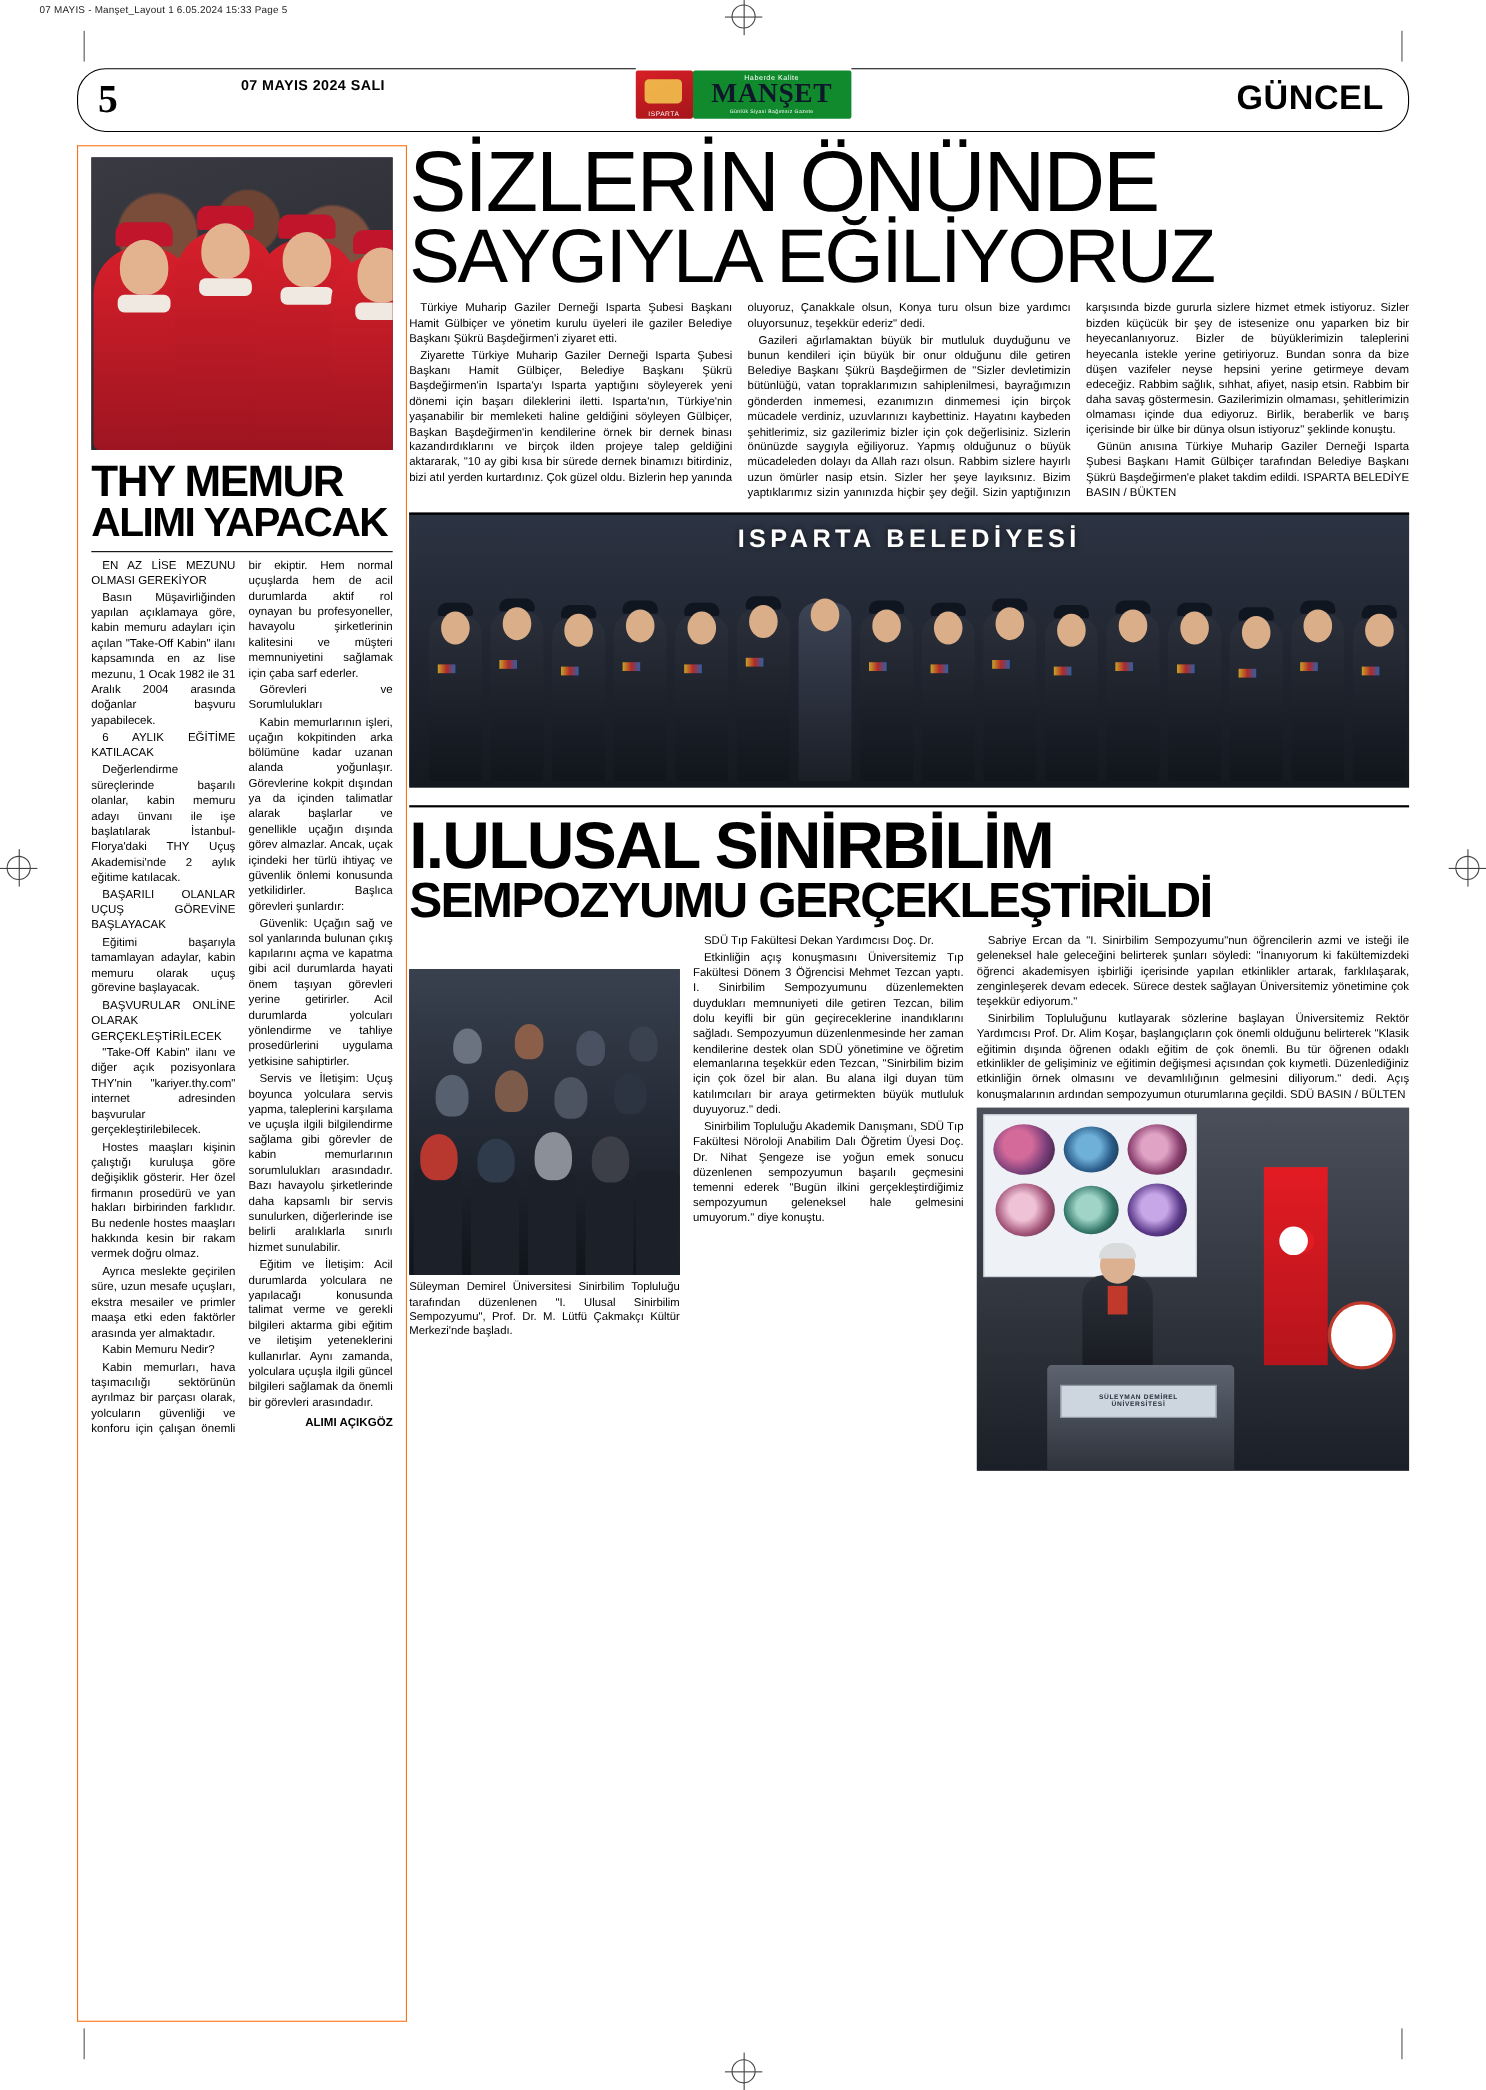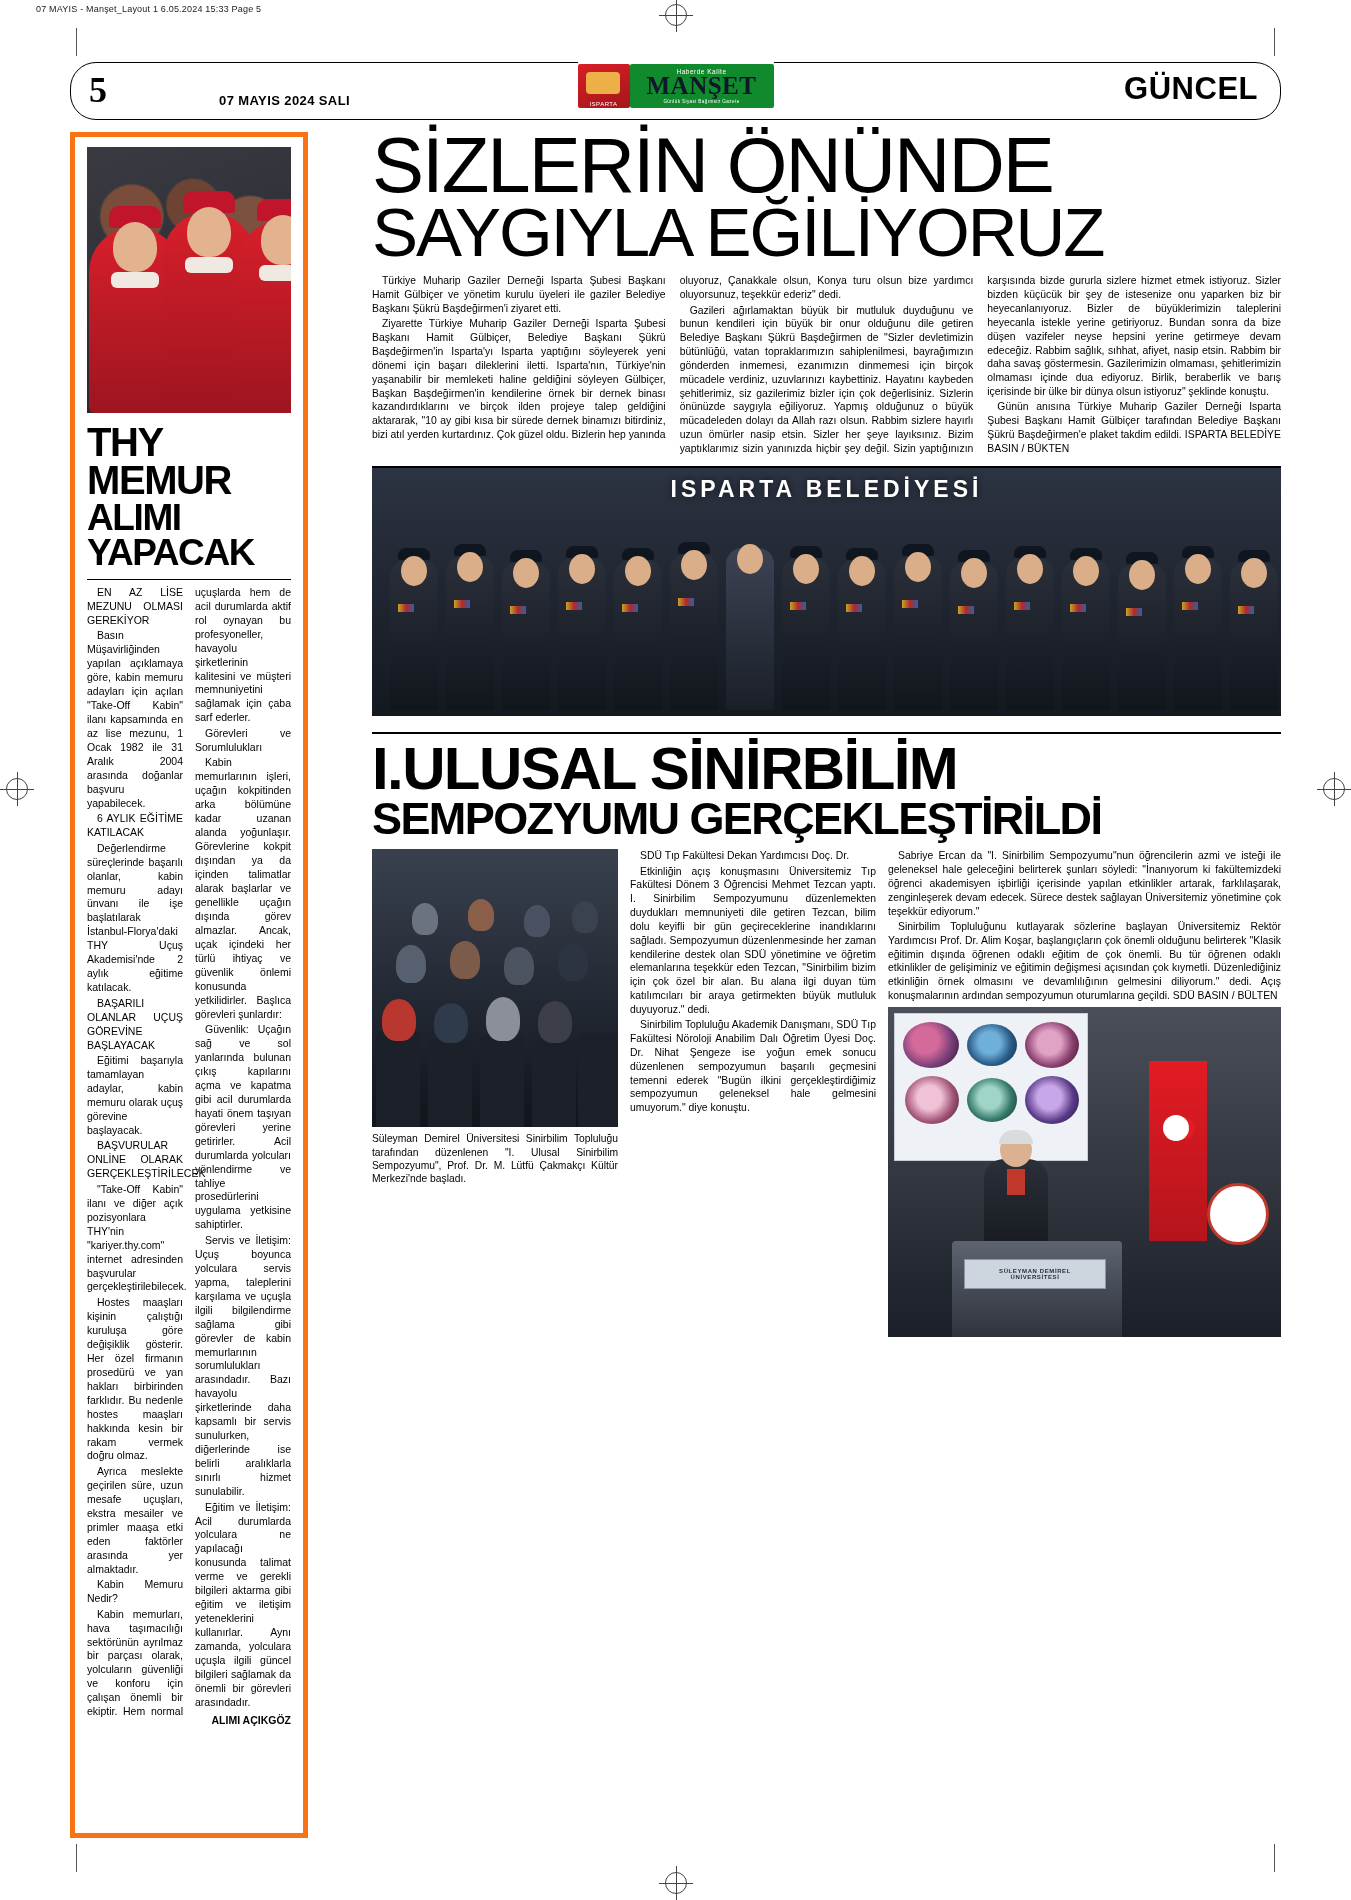--- a/index.html
+++ b/index.html
@@ -66,21 +66,21 @@
   }
   .folio {
     position: absolute;
     left: 18px; top: 6px;
     font-size: 36px;
     font-weight: bold;
     font-family: "Liberation Serif", serif;
   }
   .issue-date {
     position: absolute;
-    left: 148px; top: 30px;
+    left: 148px; top: 7px;
     font-size: 13px;
     font-weight: bold;
     letter-spacing: 0.4px;
   }
   .section-name {
     position: absolute;
     right: 22px; top: 8px;
     font-size: 31px;
     font-weight: bold;
     letter-spacing: 0.5px;
@@ -152,23 +152,23 @@
     font-size: 4.6px;
     letter-spacing: .4px;
     margin-top: 1px;
   }
 
   
   .left-col {
     position: absolute;
     left: 70px;
     top: 132px;
-    width: 238px;
+    width: 300px;
     bottom: 62px;
-    border: 5px solid #f97316;
+    border: 1px solid #f97316;
     padding: 10px 12px 24px 12px;
     box-sizing: border-box;
   }
   .photo-crew {
     width: 100%;
     height: 266px;
     position: relative;
     overflow: hidden;
     background: #2b2b33;
   }
@@ -346,21 +346,21 @@
     line-height: 0.9;
   }
   .head-sinir .l1 { font-size: 60px; display: block; }
   .head-sinir .l2 { font-size: 45px; display: block; margin-top: 3px; }
 
   .sinir-wrap {
     margin-top: 10px;
     display: flex;
     gap: 12px;
   }
-  .sinir-left { width: 246px; flex: 0 0 246px; }
+  .sinir-left { width: 246px; flex: 0 0 246px; margin-top: 32px; }
   .sinir-mid  { width: 246px; flex: 0 0 246px; }
   .sinir-right{ flex: 1 1 auto; }
 
   .photo-aud {
     width: 100%;
     height: 278px;
     position: relative;
     overflow: hidden;
     background: #151a22;
   }

